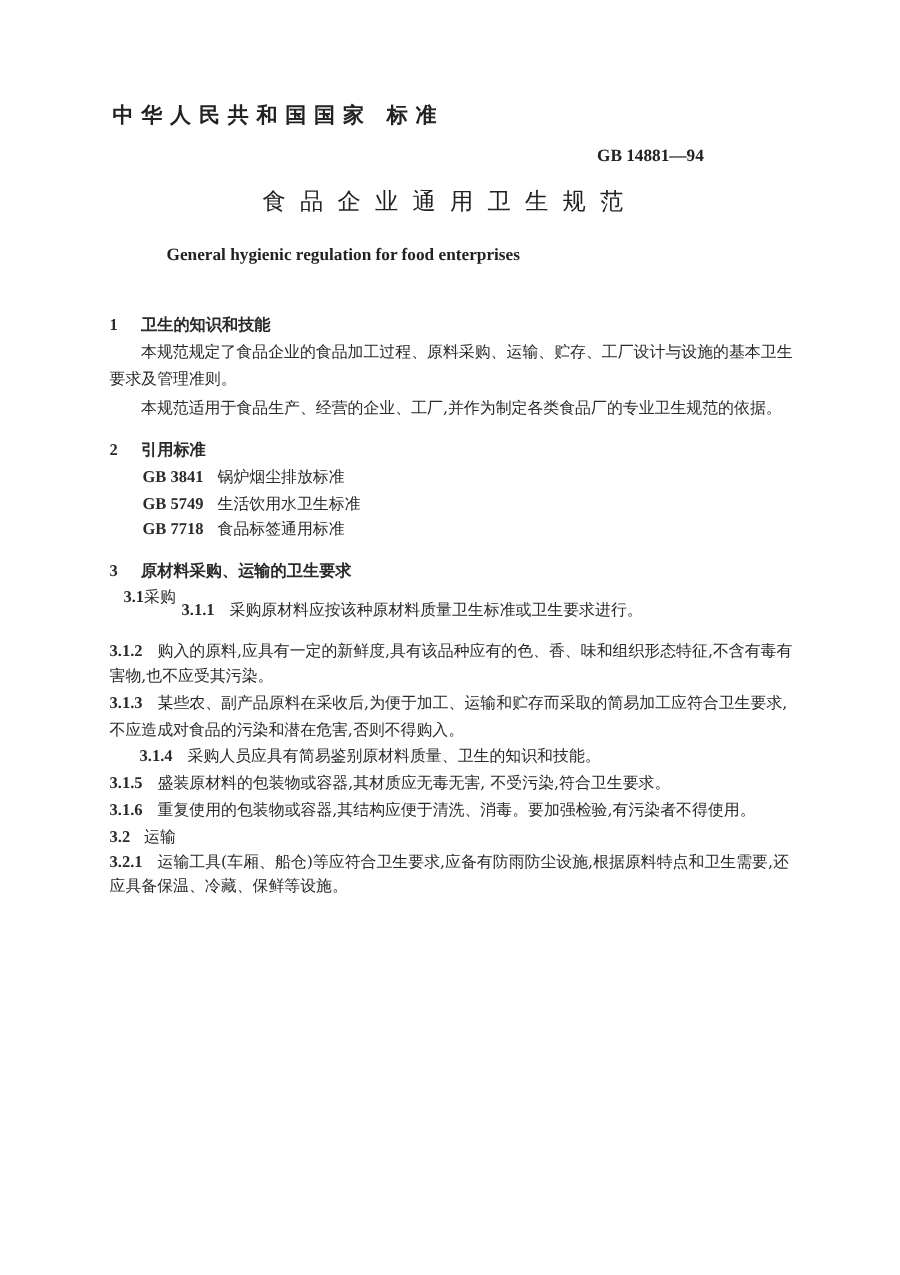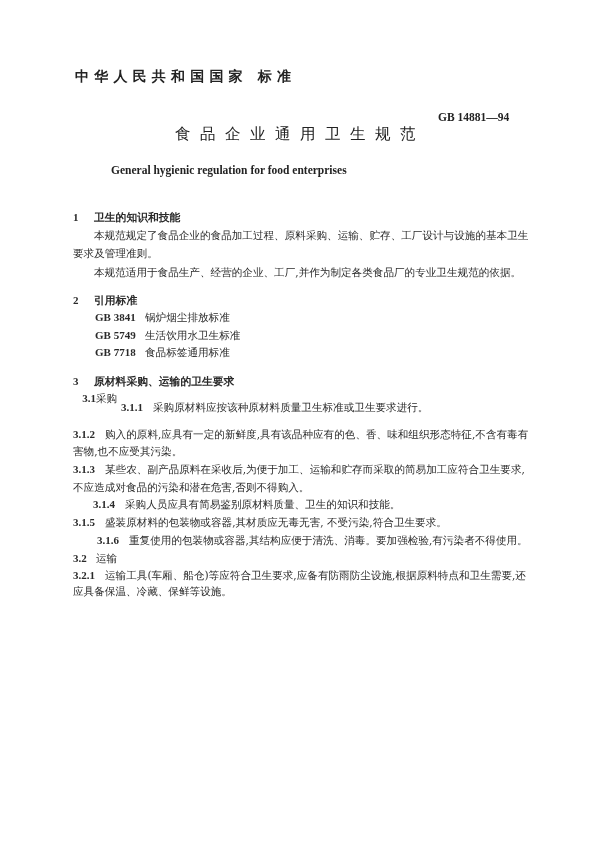--- a/index.html
+++ b/index.html
@@ -1,20 +1,20 @@
 <!DOCTYPE html>
 <html><head>
 <meta charset="utf-8">
 <style>
   html, body { margin:0; padding:0; background:#ffffff; }
   body { width:600px; height:850px; position:relative; overflow:hidden;
          font-family:"DejaVu Serif", serif; color:#2a2a2a; }
   .abs { position:absolute; white-space:nowrap; }
   .hdr-org { left:75px; top:68px; font-family:"DejaVu Sans", sans-serif; font-size:14px; letter-spacing:5.2px; font-weight:bold; color:#222; }
-  .hdr-code { left:398px; top:111px; font-family:"Liberation Serif", serif; font-weight:bold; font-size:11.5px; color:#222;margin-left:40px; }
+  .hdr-code { left:398px; top:98px; font-family:"Liberation Serif", serif; font-weight:bold; font-size:11.5px; color:#222; }
   .title { left:0; width:600px; top:124px; text-align:center; font-family:"DejaVu Sans", sans-serif; font-size:15.5px; letter-spacing:9.5px; color:#222; }
   .subtitle { left:111px; top:164px; font-family:"Liberation Serif", serif; font-weight:bold; font-size:11.5px; color:#222; }
   .line { position:absolute; left:73px; font-size:10.6px; line-height:14px; white-space:nowrap; }
   .sec { font-family:"DejaVu Sans", sans-serif; font-size:10.8px; font-weight:bold; }
   .num { font-family:"Liberation Serif", serif; font-weight:bold; font-size:11px; display:inline-block; }
   .ref { position:absolute; left:95px; font-size:10.6px; white-space:nowrap; }
   .ref .num { width:50px; }
   .indent { padding-left:21px; }
 </style>
 </head>
@@ -63,21 +63,21 @@
   <div class="line" style="top:462px;">
     <span class="num" style="width:32px;">3.1.3</span><span>某些农、副产品原料在采收后,为便于加工、运输和贮存而采取的简易加工应符合卫生要求,</span>
   </div>
   <div class="line" style="top:480px;">不应造成对食品的污染和潜在危害,否则不得购入。</div>
   <div class="line" style="top:497px;margin-left:20px;">
     <span class="num" style="width:32px;">3.1.4</span><span>采购人员应具有简易鉴别原材料质量、卫生的知识和技能。</span>
   </div>
   <div class="line" style="top:515px;">
     <span class="num" style="width:32px;">3.1.5</span><span>盛装原材料的包装物或容器,其材质应无毒无害, 不受污染,符合卫生要求。</span>
   </div>
-  <div class="line" style="top:533px;margin-left:24px;">
+  <div class="line" style="top:533px;">
     <span class="num" style="width:32px;">3.1.6</span><span>重复使用的包装物或容器,其结构应便于清洗、消毒。要加强检验,有污染者不得使用。</span>
   </div>
   <div class="line" style="top:551px;">
     <span class="num" style="width:23px;">3.2</span><span>运输</span>
   </div>
   <div class="line" style="top:568px;">
     <span class="num" style="width:32px;">3.2.1</span><span>运输工具(车厢、船仓)等应符合卫生要求,应备有防雨防尘设施,根据原料特点和卫生需要,还</span>
   </div>
   <div class="line" style="top:584px;">应具备保温、冷藏、保鲜等设施。</div>
 

